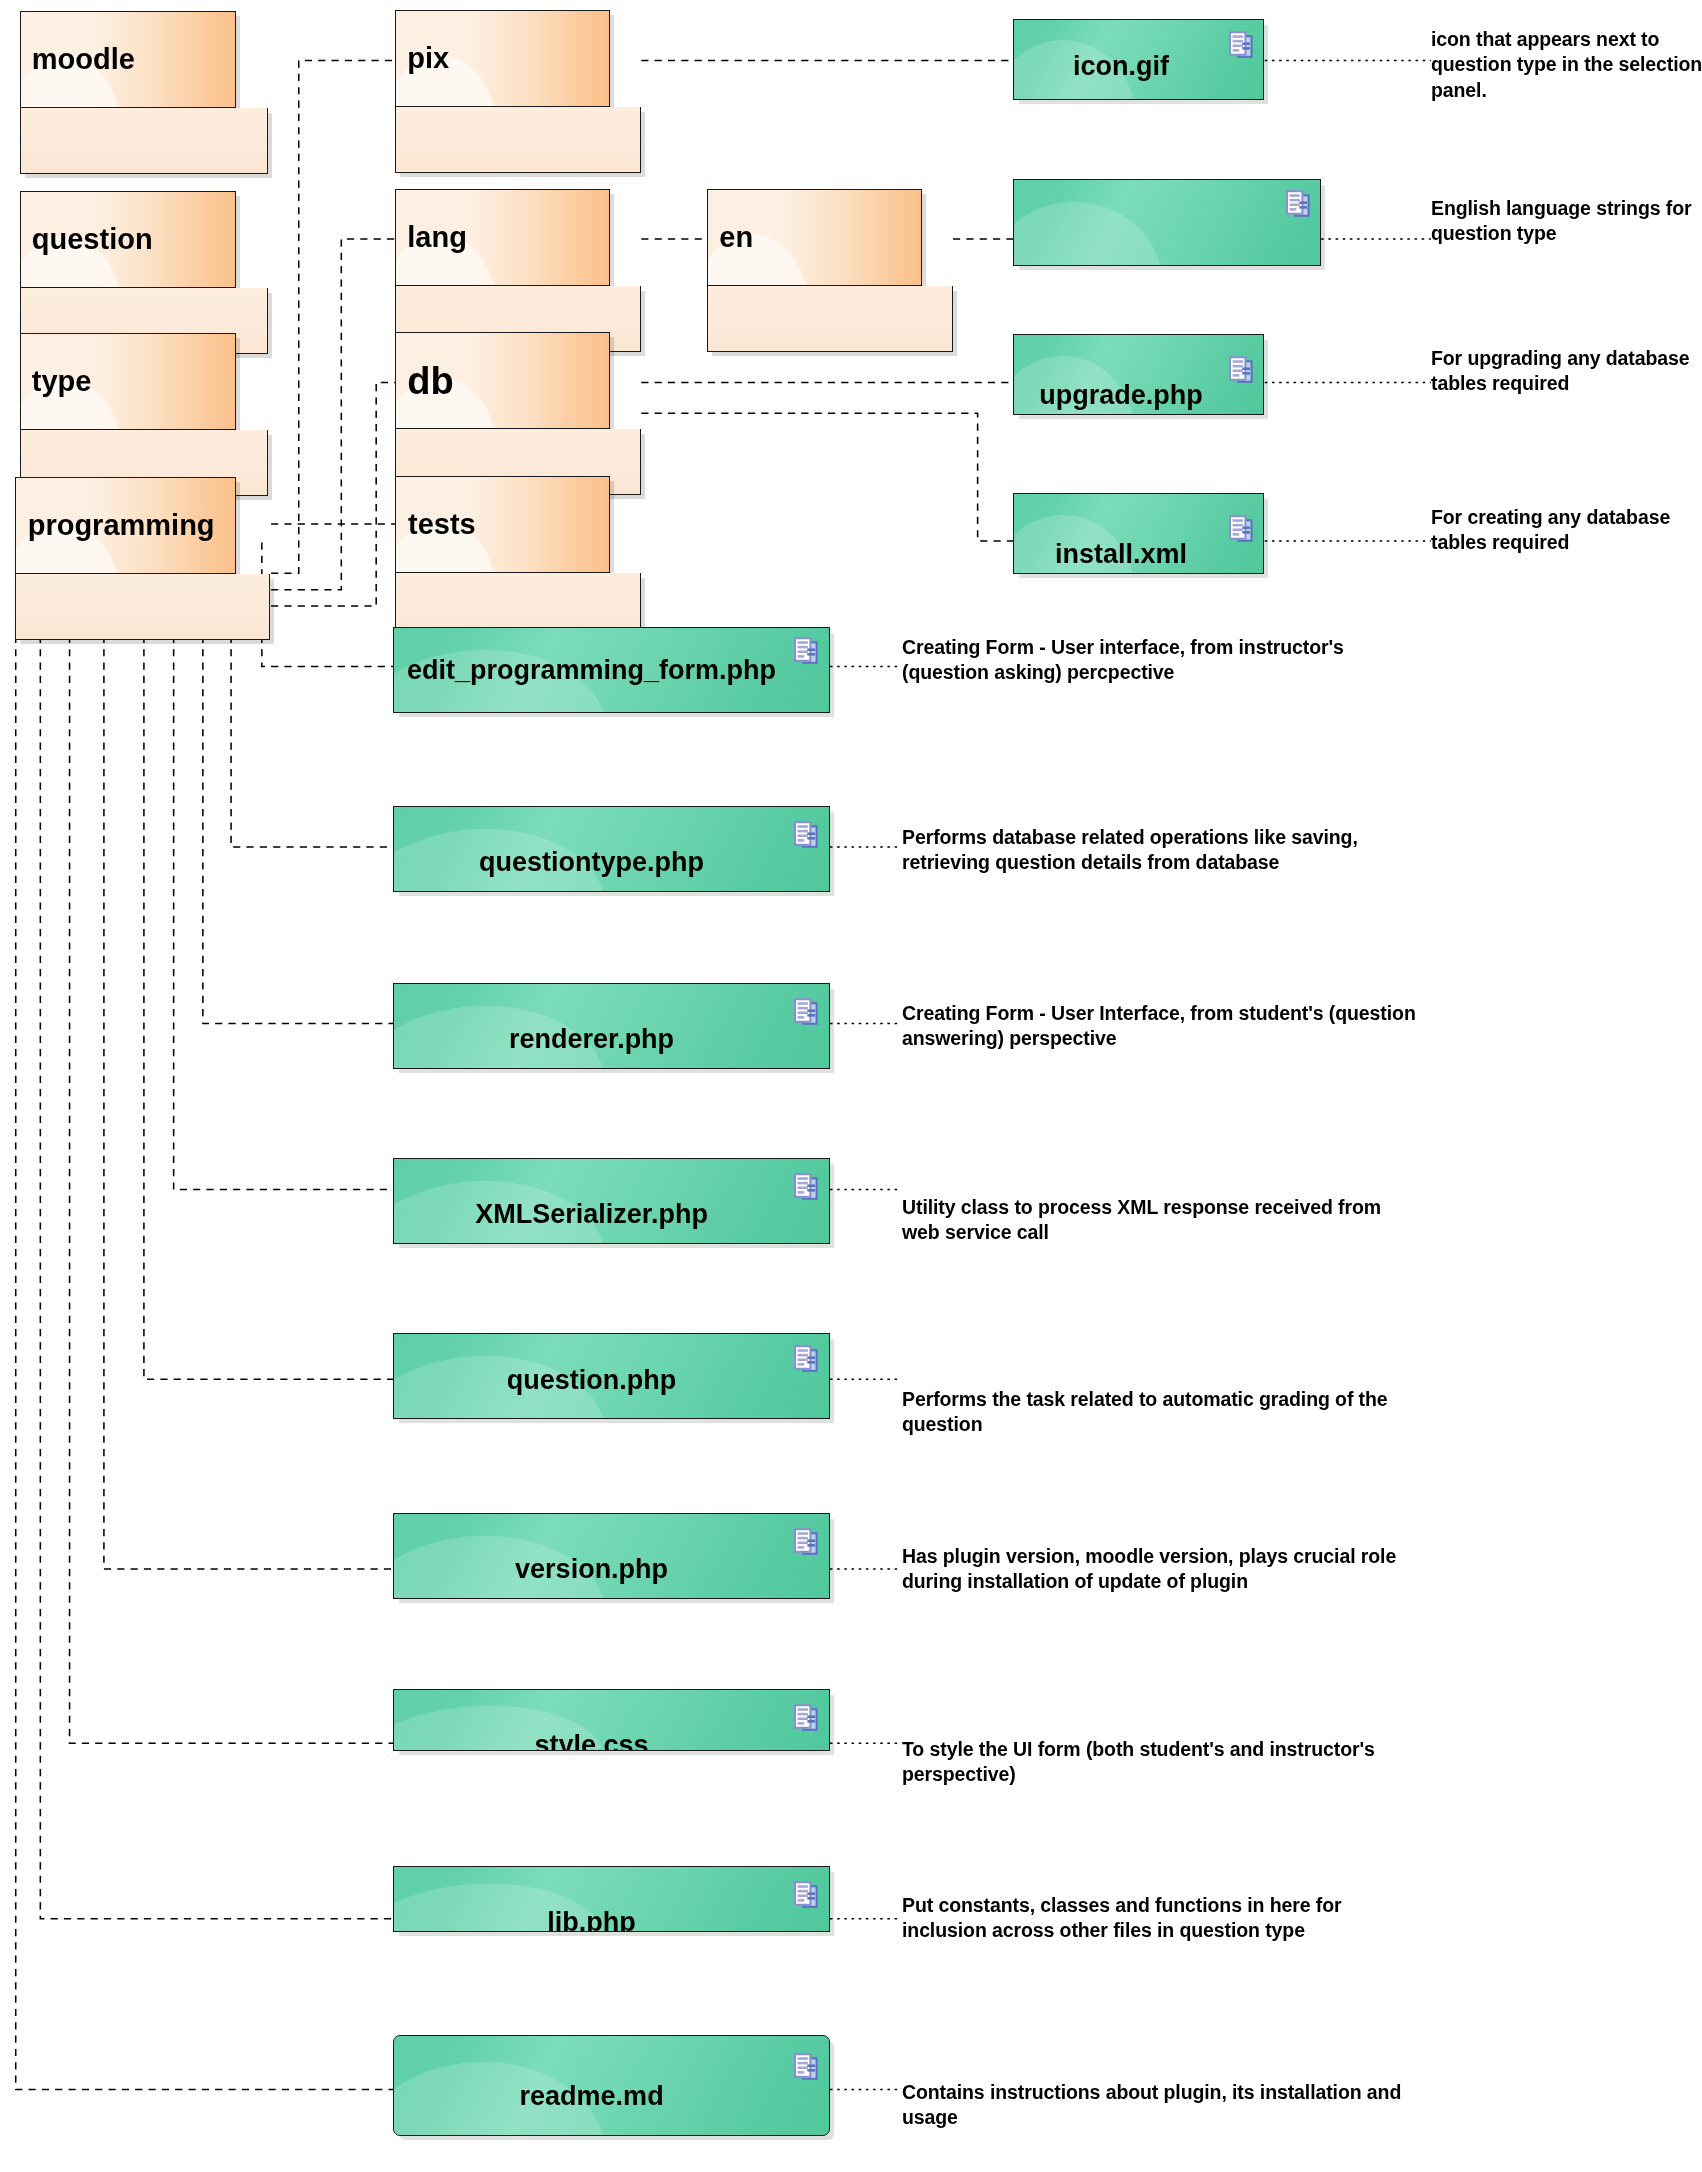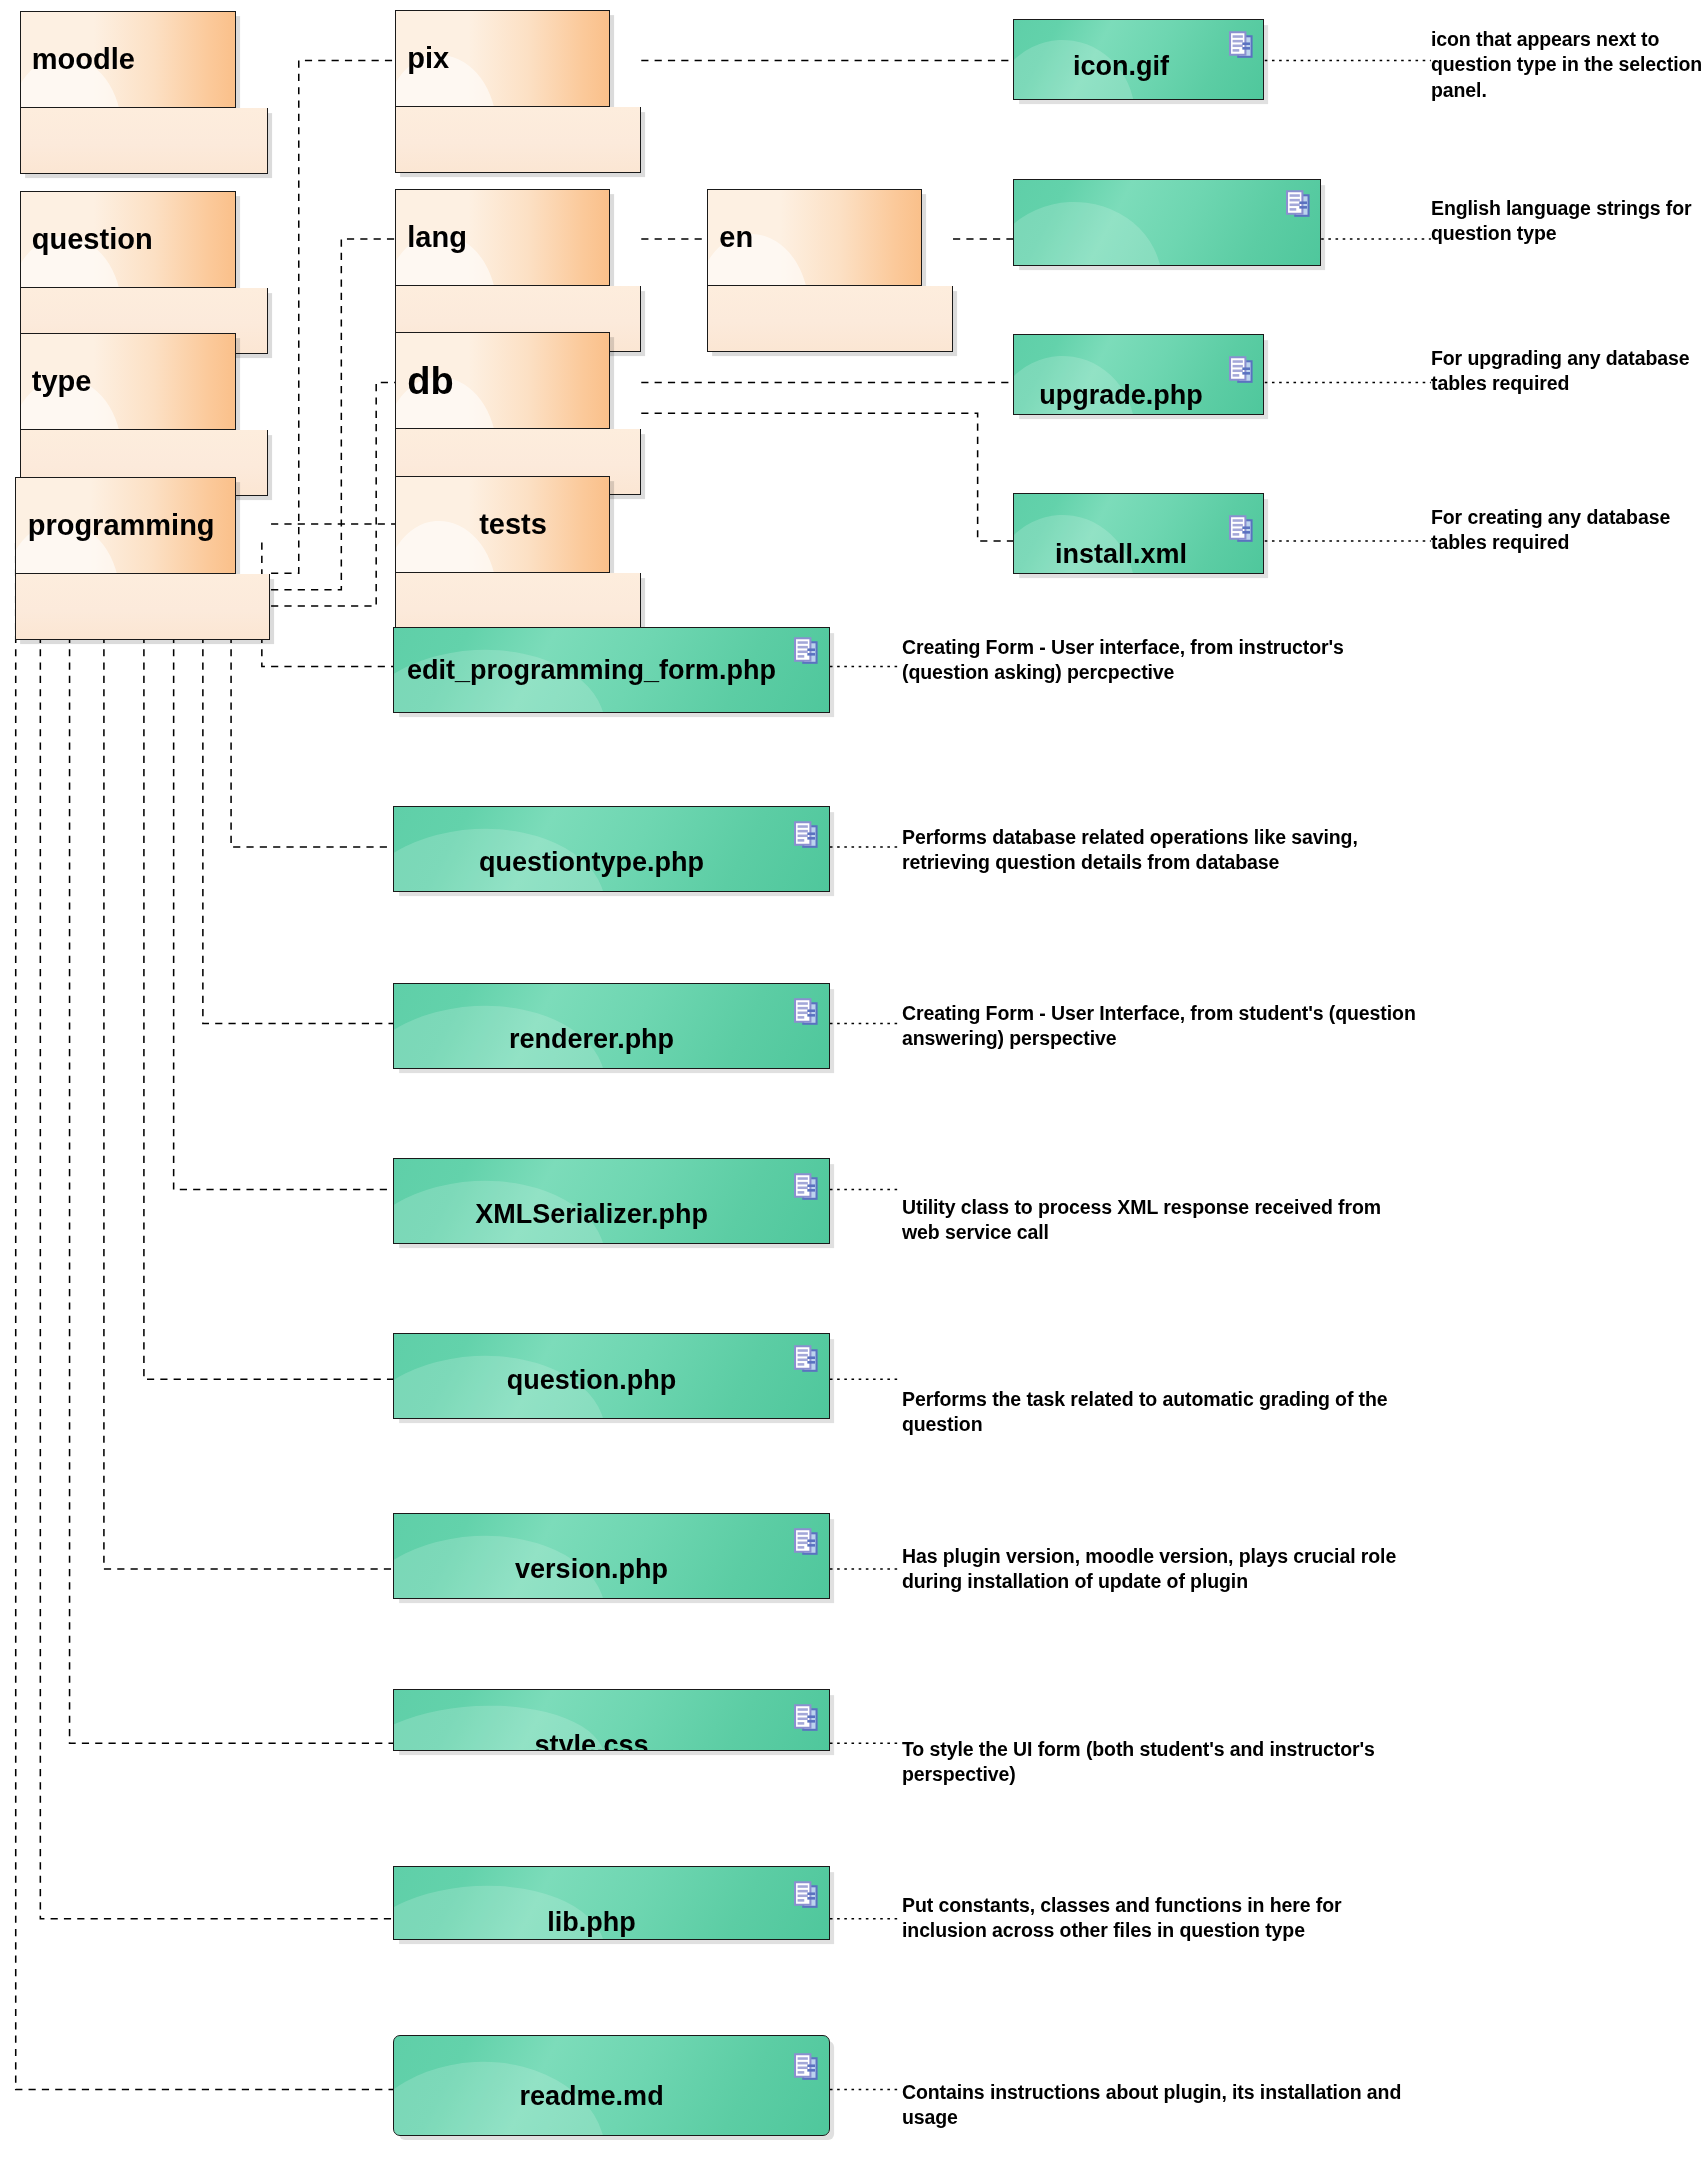--- a/index.html
+++ b/index.html
@@ -173,21 +173,21 @@
   </div>
 
   <div class="pkg" style="left:395px;top:332px;">
     <div class="tab" style="width:215px;height:97px;padding:0 0 0 11.3px;display:flex;align-items:center;">
       <span class="lbl" style="font-size:38px;">db</span>
     </div>
     <div class="body" style="top:97px;width:246px;height:66px;"></div>
   </div>
 
   <div class="pkg" style="left:395px;top:476px;">
-    <div class="tab" style="width:215px;height:97px;padding:0 0 0 21px;display:flex;align-items:center;justify-content:center;">
+    <div class="tab" style="width:215px;height:97px;padding:0 0 0 12px;display:flex;align-items:center;">
       <span class="lbl" style="font-size:29px;">tests</span>
     </div>
     <div class="body" style="top:97px;width:246px;height:66px;"></div>
   </div>
 
   <div class="pkg" style="left:707px;top:189px;">
     <div class="tab" style="width:215px;height:97px;padding:0 0 0 11.3px;display:flex;align-items:center;">
       <span class="lbl" style="font-size:29px;">en</span>
     </div>
     <div class="body" style="top:97px;width:246px;height:66px;"></div>
@@ -383,21 +383,21 @@
           <rect x="7" y="26" width="20" height="5"></rect>
           <rect x="7" y="35" width="13" height="5"></rect>
         </g>
       <g fill="#5a72c0">
           <rect x="26" y="22" width="15" height="5"></rect>
           <rect x="26" y="31" width="15" height="5"></rect>
         </g>
     </svg>
   </div>
 
-  <div class="file" style="left:393px;top:1866px;width:437px;height:74px;">
+  <div class="file" style="left:393px;top:1866px;width:437px;height:66px;">
     <div class="fname" style="top:21.5px;font-size:27px;padding:0 49px 0 9.2px;">lib.php</div>
     <svg class="doc-icon" style="right:11.3px;top:14.4px;" width="23.6" height="28" viewBox="0 0 46 54">
       <rect x="18" y="10" width="26" height="40" fill="#bcd3ee" stroke="#5a72c0" stroke-width="4"></rect>
       <path d="M2 2 H32 L32 18 L32 46 H2 Z" fill="#ffffff" stroke="#8b8fd0" stroke-width="4"></path>
       <g fill="#a3a7d8">
           <rect x="7" y="8" width="20" height="5"></rect>
           <rect x="7" y="17" width="20" height="5"></rect>
           <rect x="7" y="26" width="20" height="5"></rect>
           <rect x="7" y="35" width="13" height="5"></rect>
         </g>

